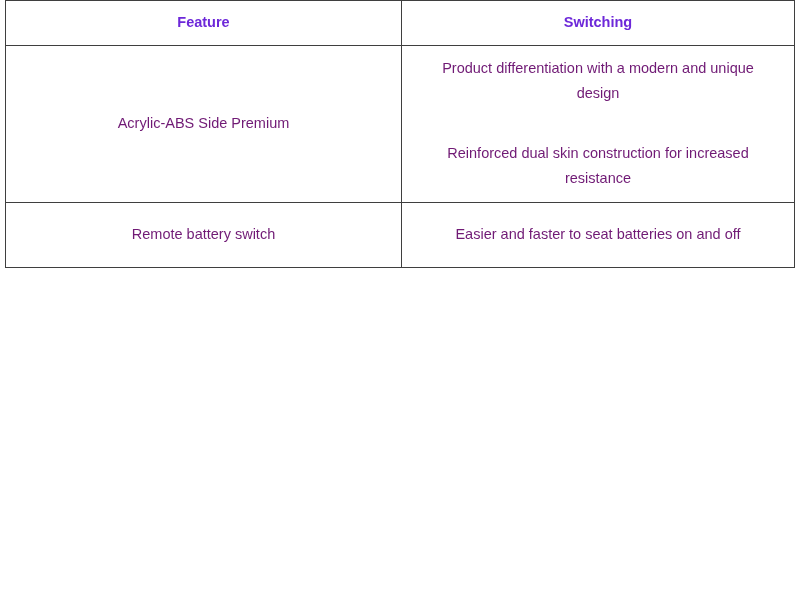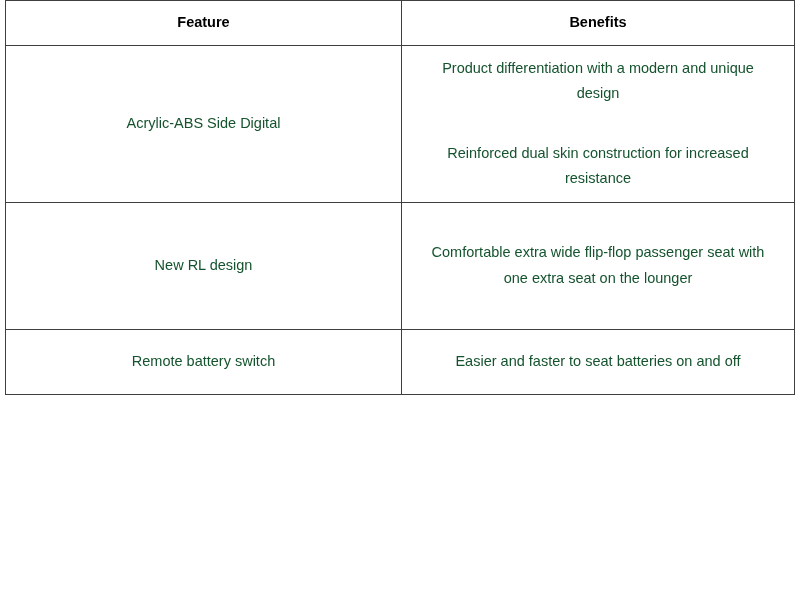--- a/index.html
+++ b/index.html
@@ -27,26 +27,26 @@
     table-layout: fixed;
   }
   table.feature-table th,
   table.feature-table td {
     border: 1px solid #3f3f3f;
     vertical-align: middle;
     text-align: center;
     padding: 10px 14px;
     font-size: 14.5px;
     line-height: 1.75;
-    color: #14532d;
+    color: #701a75;
   }
   table.feature-table th {
     font-weight: bold;
     font-size: 14.5px;
-    color: #000000;
+    color: #6d28d9;
     height: 28px;
     padding: 8px 14px;
   }
   col.col-feature { width: 396px; }
   col.col-benefit { width: 393px; }
 
   .cell-text {
     display: block;
     max-width: 330px;
     margin: 0 auto;
@@ -70,39 +70,31 @@
 
 <div class="page">
   <table class="feature-table">
     <colgroup>
       <col class="col-feature">
       <col class="col-benefit">
     </colgroup>
     <thead>
       <tr>
         <th>Feature</th>
-        <th>Benefits</th>
+        <th>Switching</th>
       </tr>
     </thead>
     <tbody>
       <tr class="row-0">
         <td class="feature">
-          <span class="cell-text">Acrylic-ABS Side Digital</span>
+          <span class="cell-text">Acrylic-ABS Side Premium</span>
         </td>
         <td class="benefit">
           <span class="cell-text">Product differentiation with a modern and unique design</span>
           <span class="cell-text">Reinforced dual skin construction for increased resistance</span>
-        </td>
-      </tr>
-      <tr class="row-1">
-        <td class="feature">
-          <span class="cell-text">New RL design</span>
-        </td>
-        <td class="benefit">
-          <span class="cell-text">Comfortable extra wide flip-flop passenger seat with one extra seat on the lounger</span>
         </td>
       </tr>
       <tr class="row-5">
         <td class="feature">
           <span class="cell-text">Remote battery switch</span>
         </td>
         <td class="benefit">
           <span class="cell-text">Easier and faster to seat batteries on and off</span>
         </td>
       </tr>

